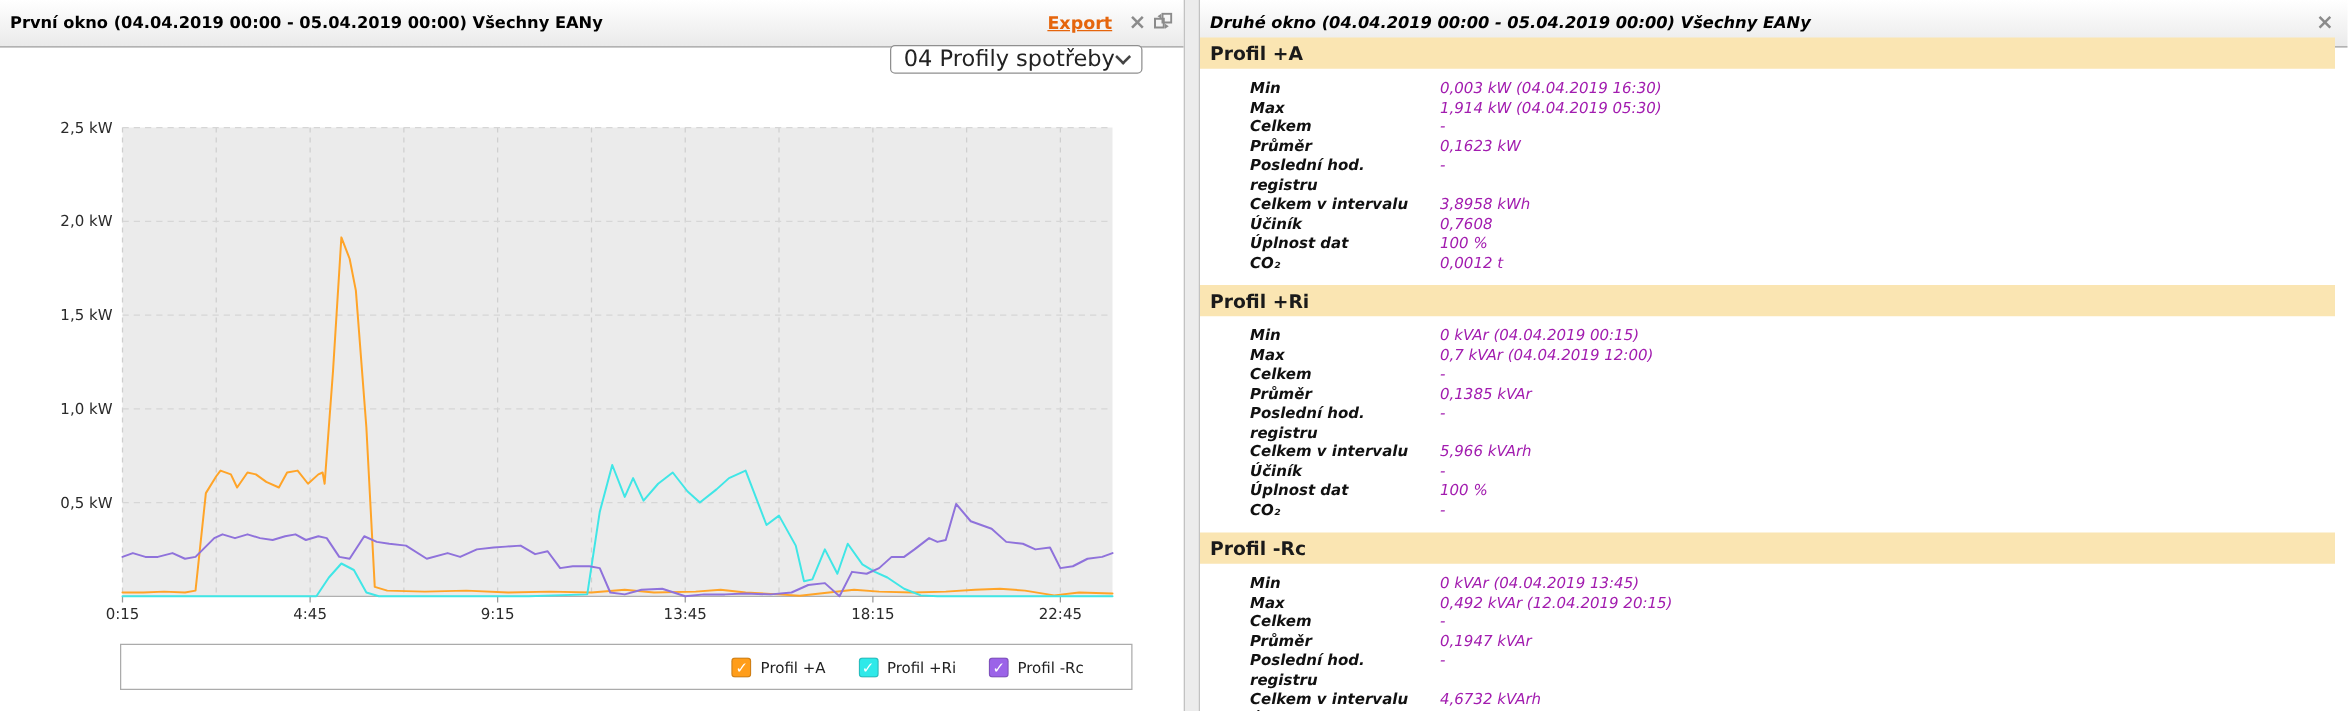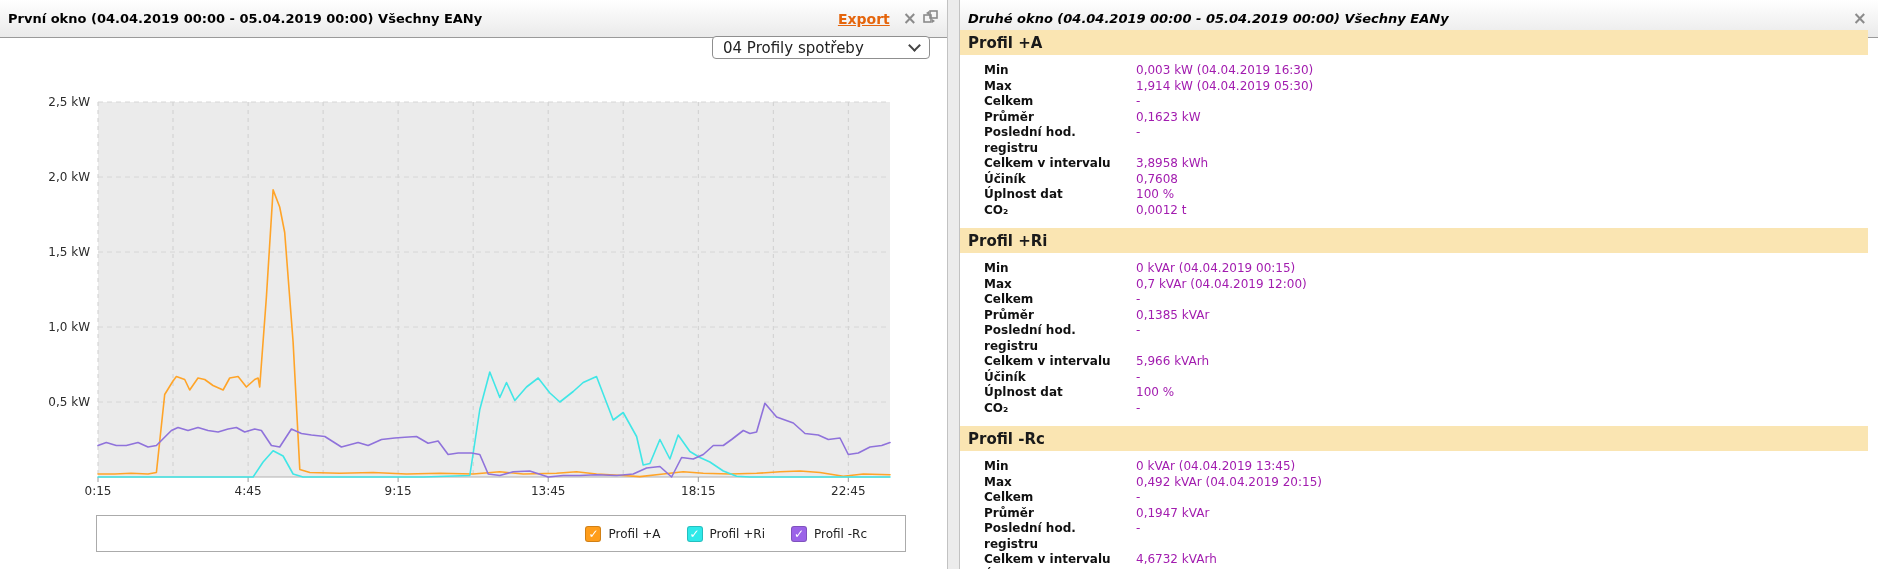--- a/index.html
+++ b/index.html
@@ -27,24 +27,24 @@
     margin:0 3px;
   }
   .swap-icon{margin:0 3px;cursor:pointer;display:inline-block;}
   
   #splitter{
     position:absolute;left:947px;top:0;width:13px;height:569px;box-sizing:border-box;
     background:#ececec;border-left:1px solid #c2c2c2;border-right:1px solid #c2c2c2;
   }
   
   #profile-dropdown{
-    position:absolute;left:712px;top:36px;width:218px;height:23px;box-sizing:border-box;
+    position:absolute;left:712px;top:36px;width:202px;height:23px;box-sizing:border-box;
     background:#fff;border:1px solid #8f8f8f;border-radius:4px;
     display:flex;align-items:center;justify-content:space-between;
-    padding:0 10px;font-size:15px;color:#222;cursor:pointer;
+    padding:0 10px;font-size:18px;color:#222;cursor:pointer;
   }
   .chevron{
     width:7px;height:7px;border-right:2px solid #444;border-bottom:2px solid #444;
     transform:rotate(45deg);margin-top:-4px;
   }
   #profile-chart{position:absolute;left:0;top:60px;}
   #chart-legend{
     position:absolute;left:96px;top:515px;width:810px;height:37px;box-sizing:border-box;
     background:#fff;border:1px solid #ababab;
     display:flex;align-items:center;justify-content:flex-end;padding-right:38px;
@@ -62,22 +62,22 @@
     position:absolute;left:960px;top:26px;width:918px;height:543px;box-sizing:border-box;
     overflow:hidden;padding:4px 10px 0 0;
   }
   .section-band{
     height:25px;background:#fae5b2;display:flex;align-items:center;
     padding-left:8px;font-size:15px;font-weight:bold;color:#1a1a1a;
     margin:10px 0 8px 0;
   }
   .section-band:first-child{margin-top:0;}
   .stat-row{
-    display:flex;align-items:flex-start;padding-left:24px;
-    font-size:12px;line-height:15.5px;
+    display:flex;align-items:flex-start;padding-left:40px;
+    font-size:12px;line-height:15.5px;font-style:italic;
   }
   .stat-label{width:140px;font-weight:bold;color:#111;padding-right:12px;}
   .stat-value{color:#a21caf;white-space:nowrap;}
 </style>
 </head>
 <body>
 
 <div class="panel-header" id="left-header">
   <span class="panel-title">První okno (04.04.2019 00:00 - 05.04.2019 00:00) Všechny EANy</span>
   <span class="header-spacer"></span>
@@ -243,21 +243,21 @@
       <div class="stat-label">CO₂</div>
       <div class="stat-value">-</div>
     </div>
     <div class="section-band">Profil -Rc</div>
     <div class="stat-row">
       <div class="stat-label">Min</div>
       <div class="stat-value">0 kVAr (04.04.2019 13:45)</div>
     </div>
     <div class="stat-row">
       <div class="stat-label">Max</div>
-      <div class="stat-value">0,492 kVAr (04.04.2019 20:15)</div>
+      <div class="stat-value">0,492 kVAr (12.04.2019 20:15)</div>
     </div>
     <div class="stat-row">
       <div class="stat-label">Celkem</div>
       <div class="stat-value">-</div>
     </div>
     <div class="stat-row">
       <div class="stat-label">Průměr</div>
       <div class="stat-value">0,1947 kVAr</div>
     </div>
     <div class="stat-row">

